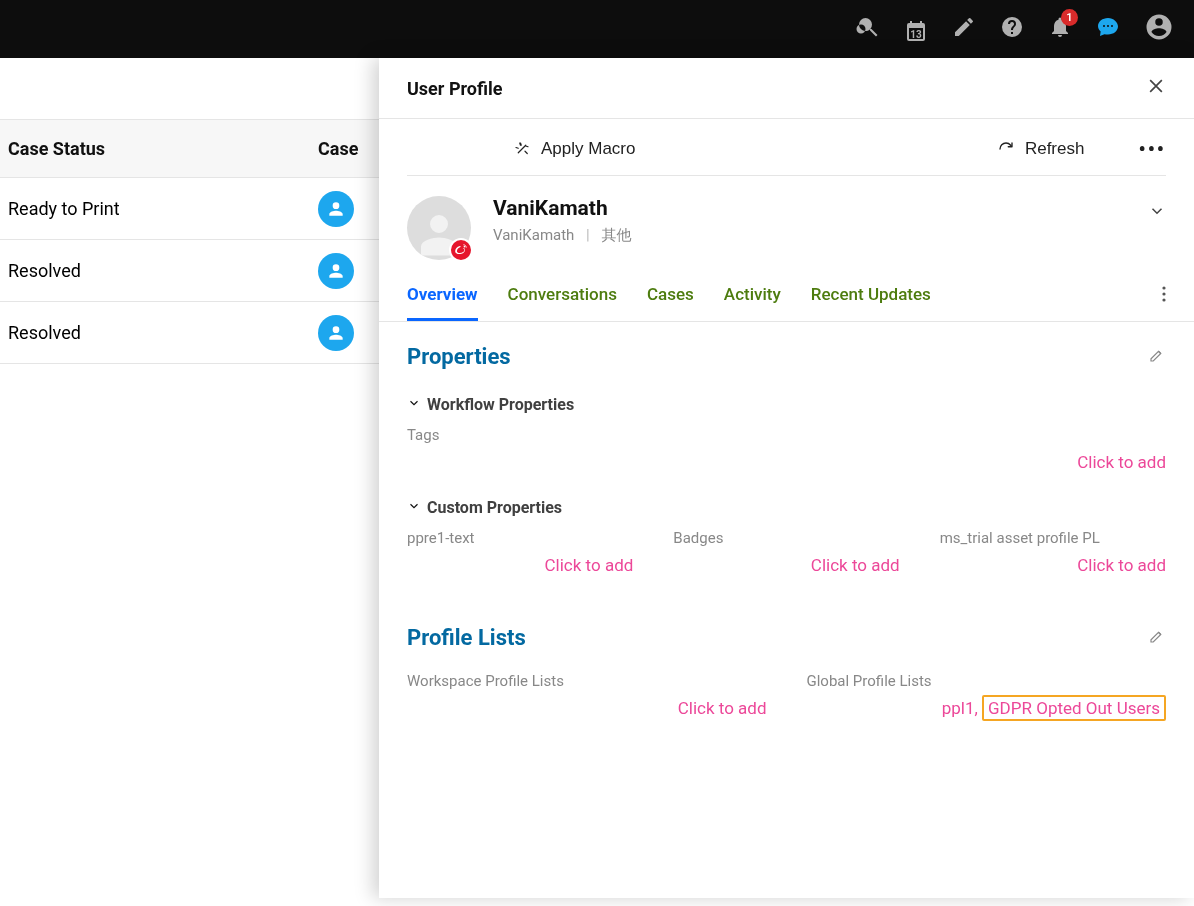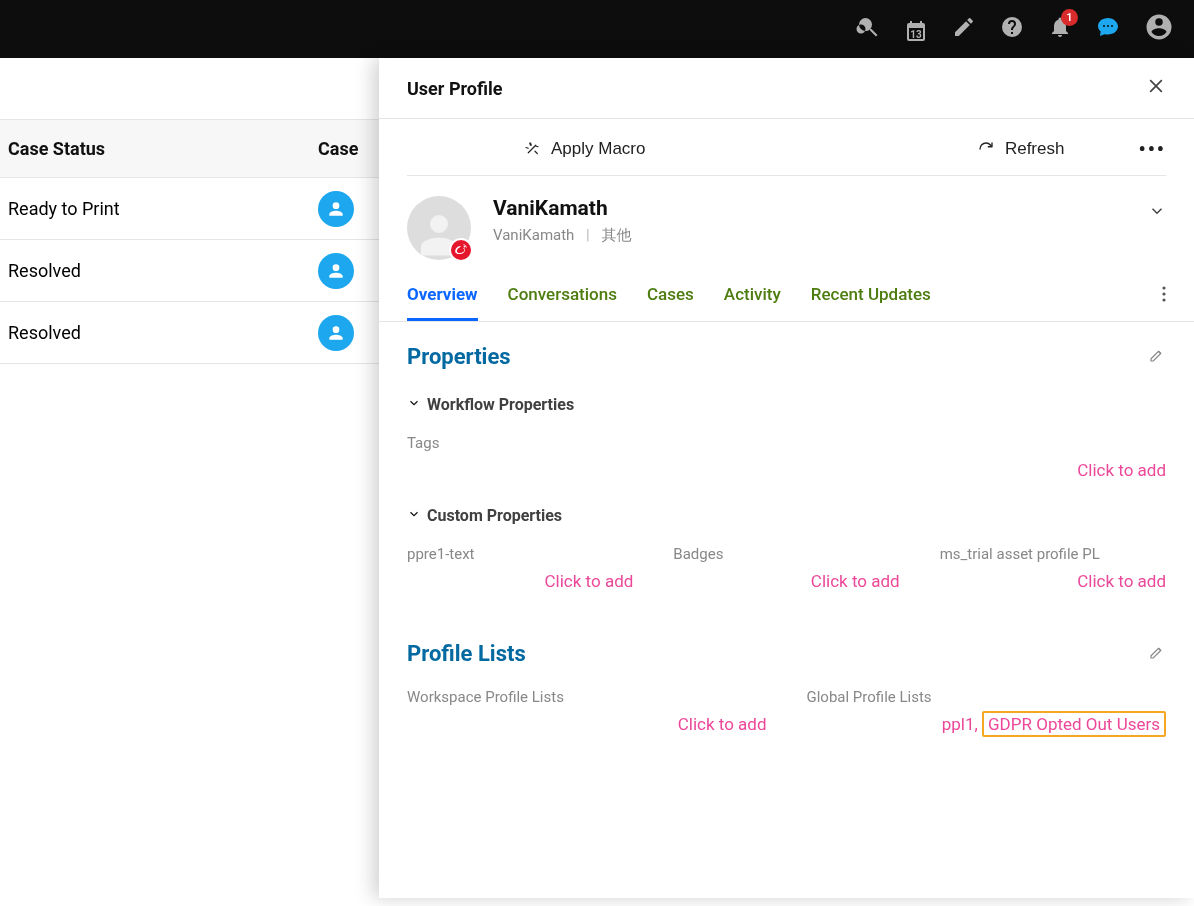--- a/index.html
+++ b/index.html
@@ -93,21 +93,21 @@
     padding: 18px 28px 18px 28px;
     border-bottom:1px solid #e5e5e5;
   }
   .panel-header h2 { font-size:18px; font-weight:700; color:#111;}
   .close-x svg { width:20px; height:20px; stroke:#444; stroke-width:2; fill:none; cursor:pointer;}
 
   .panel-actions {
     display:flex;
     align-items:center;
     padding: 14px 28px 10px 28px;
-    gap: 18px;
+    gap: 8px;
   }
   .action-btn {
     display:flex; align-items:center; gap:10px;
     font-size:17px; color:#222;
     background:none; border:none; cursor:pointer;
     padding: 6px 8px;
   }
   .action-btn svg { width:18px; height:18px; }
   .action-sep { flex:1; }
   .more-dots { font-size:20px; color:#222; cursor:pointer; letter-spacing:2px; font-weight:700;}
@@ -173,21 +173,21 @@
   }
   .section-title { font-size:22px; font-weight:700; color:#0369a1;}
   .pencil-icon svg { width:18px; height:18px; fill:none; stroke:#888; stroke-width:1.6;}
   .subgroup { margin-top:26px; }
   .subgroup-header {
     display:flex; align-items:center; gap:6px;
     font-size:16px; font-weight:700; color:#404040;
     cursor:pointer;
   }
   .chev svg { width:14px; height:14px; stroke:#111; stroke-width:2; fill:none;}
-  .field-row { display:flex; gap:40px; margin-top:20px; flex-wrap:wrap;}
+  .field-row { display:flex; gap:40px; margin-top:12px; flex-wrap:wrap;}
   .field { min-width:200px; flex:1;}
   .field-label { color:#888; font-size:15px;}
   .field-value { color:#ec4899; font-size:17px; margin-top:8px;text-align:right;}
   .highlight-box {
     border:2px solid #f5a623;
     padding: 1px 4px;
     border-radius:2px;
   }
 </style>
 </head>

